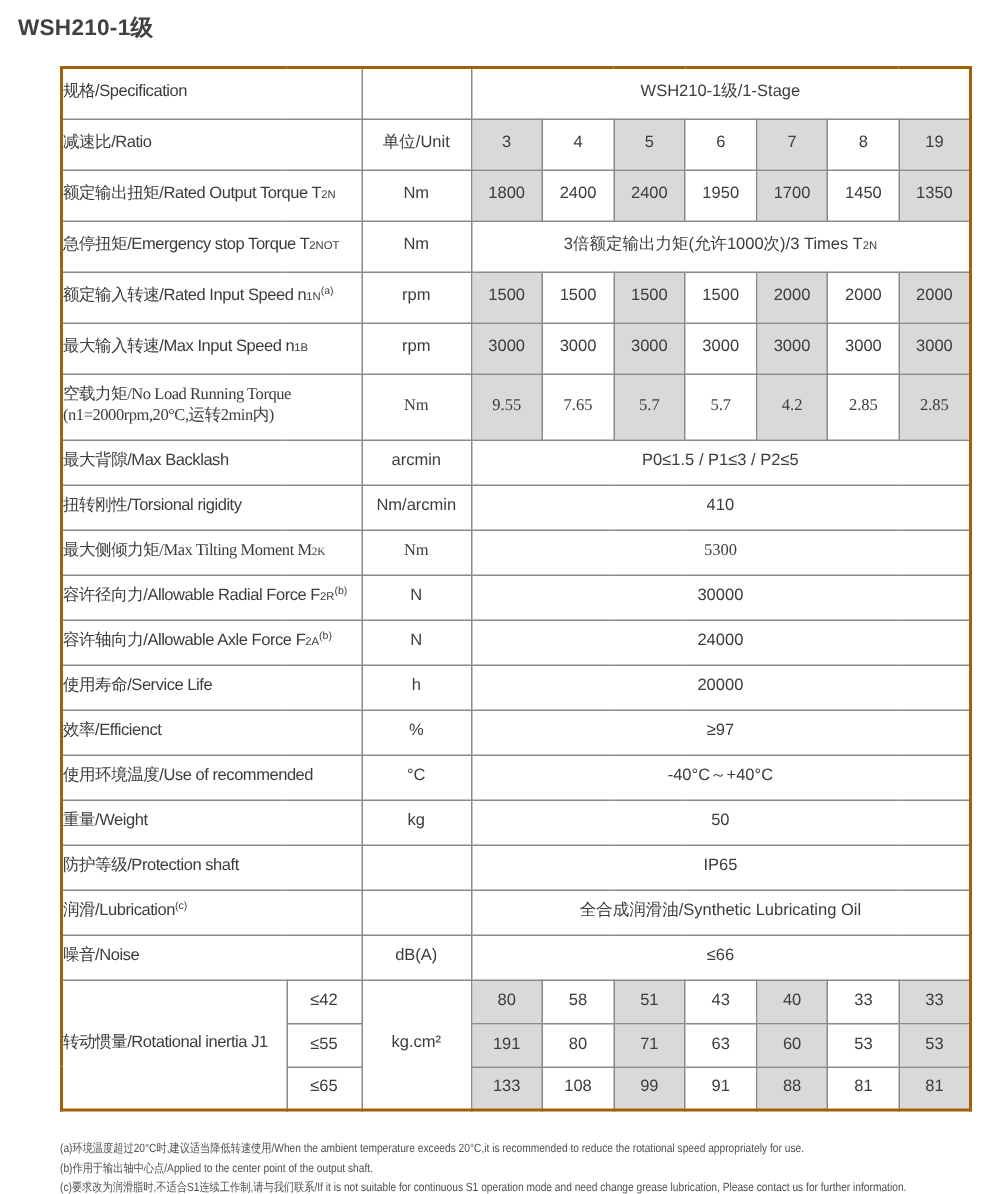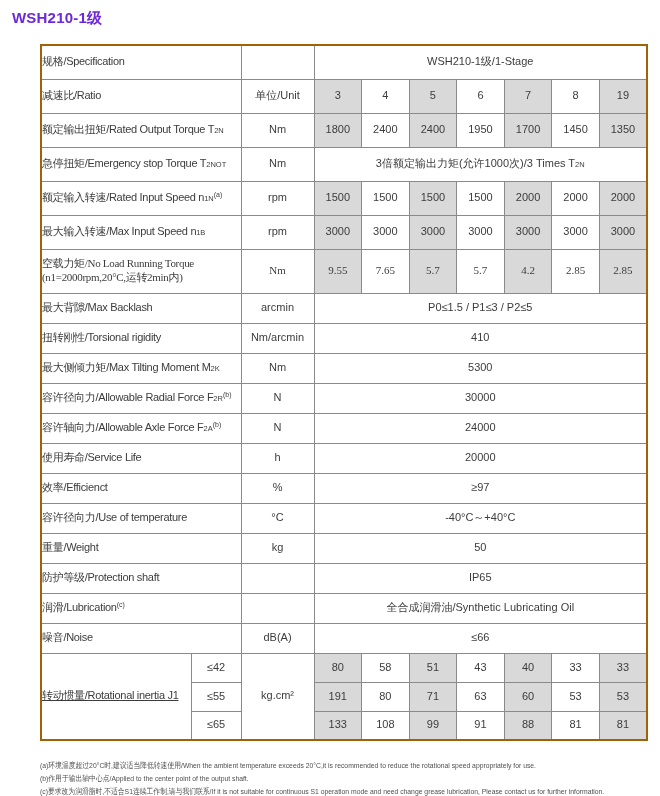--- a/index.html
+++ b/index.html
@@ -18,38 +18,38 @@
     width:608px;margin:16px 0 0 40px;
     border:2px solid #a16207;
   }
   table.spec td{
     border:1px solid #8a8a8a;
     font-size:11px;line-height:1.25;
     padding:0;overflow:hidden;
     color:#3c3c3c;
   }
   td.label{text-align:left;padding-left:10px;letter-spacing:-0.3px;white-space:nowrap;}
-  td.small{font-size:10.5px;text-decoration:underline;}
+  td.small{font-size:10.5px;}
   td.c{text-align:center;}
   .shade{background:#d9d9d9;}
   .sub{font-size:7.5px;letter-spacing:0;}
   .sup{font-size:7px;vertical-align:4px;letter-spacing:0;}
   .footnotes{
     margin:18px 0 0 40px;width:608px;
     font-size:8px;color:#4f4f4f;line-height:13px;
   }
   .footnotes div{
     white-space:nowrap;transform:scaleX(.85);transform-origin:left center;
   }
 </style>
 </head>
 <body>
 
 <div class="page">
-  <div class="title" style="color: #6d28d9;">WSH210-1级</div>
+  <div class="title" style="color: #404040;">WSH210-1级</div>
 
   <table class="spec">
     <colgroup>
       <col style="width:150px">
         <col style="width:50px">
         <col style="width:73px">
       <col>
         <col>
         <col>
         <col>
@@ -126,21 +126,21 @@
         <tr style="height: 30px; padding-left: 40px;">
           <td class="label" colspan="2"><span>最大背隙/Max Backlash</span></td>
           <td class="c">arcmin</td>
           <td class="c" colspan="7"><span>P0≤1.5 / P1≤3 / P2≤5</span></td>
         </tr>
         <tr style="height: 30px;">
           <td class="label" colspan="2"><span>扭转刚性/Torsional rigidity</span></td>
           <td class="c">Nm/arcmin</td>
           <td class="c" colspan="7"><span>410</span></td>
         </tr>
-        <tr style="height: 30px;">
+        <tr style="height: 30px; font-family: Liberation Serif, serif;">
           <td class="label" colspan="2"><span>最大侧倾力矩/Max Tilting Moment M</span><span class="sub">2K</span></td>
           <td class="c">Nm</td>
           <td class="c" colspan="7"><span>5300</span></td>
         </tr>
         <tr style="height: 30px;">
           <td class="label" colspan="2"><span>容许径向力/Allowable Radial Force F</span><span class="sub">2R</span><span class="sup">(b)</span></td>
           <td class="c">N</td>
           <td class="c" colspan="7"><span>30000</span></td>
         </tr>
         <tr style="height: 30px;">
@@ -152,21 +152,21 @@
           <td class="label" colspan="2"><span>使用寿命/Service Life</span></td>
           <td class="c">h</td>
           <td class="c" colspan="7"><span>20000</span></td>
         </tr>
         <tr style="height: 30px;">
           <td class="label" colspan="2"><span>效率/Efficienct</span></td>
           <td class="c">%</td>
           <td class="c" colspan="7"><span>≥97</span></td>
         </tr>
         <tr style="height: 30px;">
-          <td class="label" colspan="2"><span>容许径向力/Use of temperature</span></td>
+          <td class="label" colspan="2"><span>使用环境温度/Use of recommended</span></td>
           <td class="c">°C</td>
           <td class="c" colspan="7"><span>-40°C～+40°C</span></td>
         </tr>
         <tr style="height: 30px; margin-left: 32px;">
           <td class="label" colspan="2"><span>重量/Weight</span></td>
           <td class="c">kg</td>
           <td class="c" colspan="7"><span>50</span></td>
         </tr>
         <tr style="height: 30px;">
           <td class="label" colspan="2"><span>防护等级/Protection shaft</span></td>

